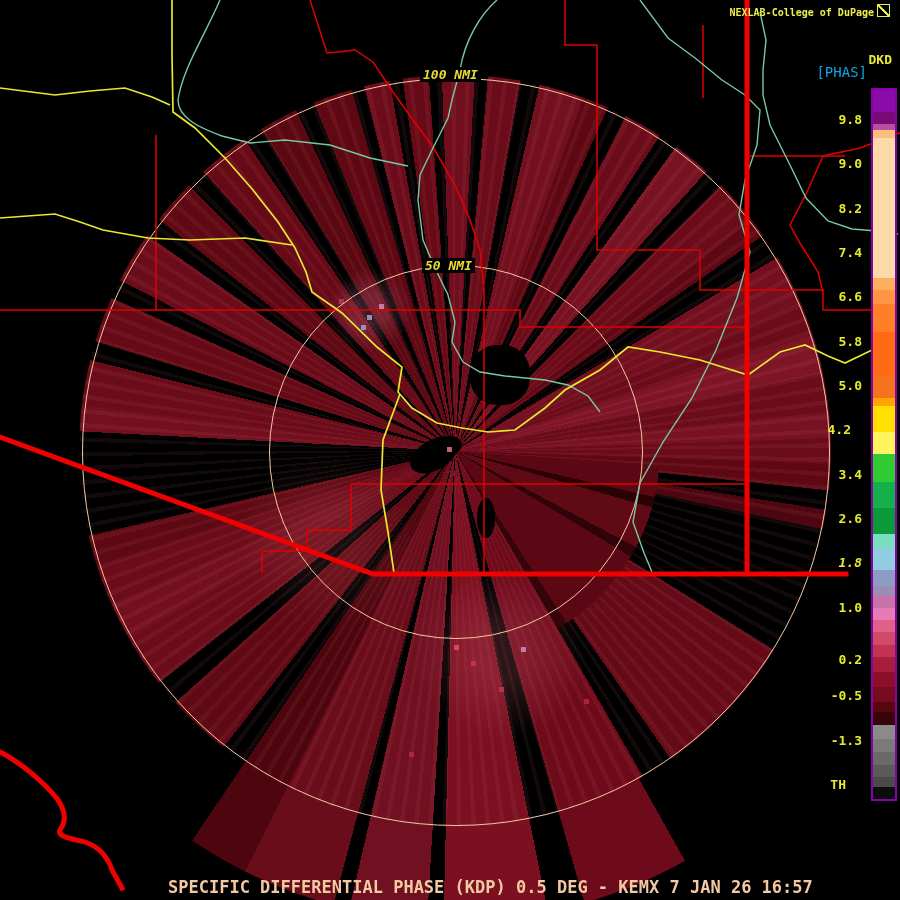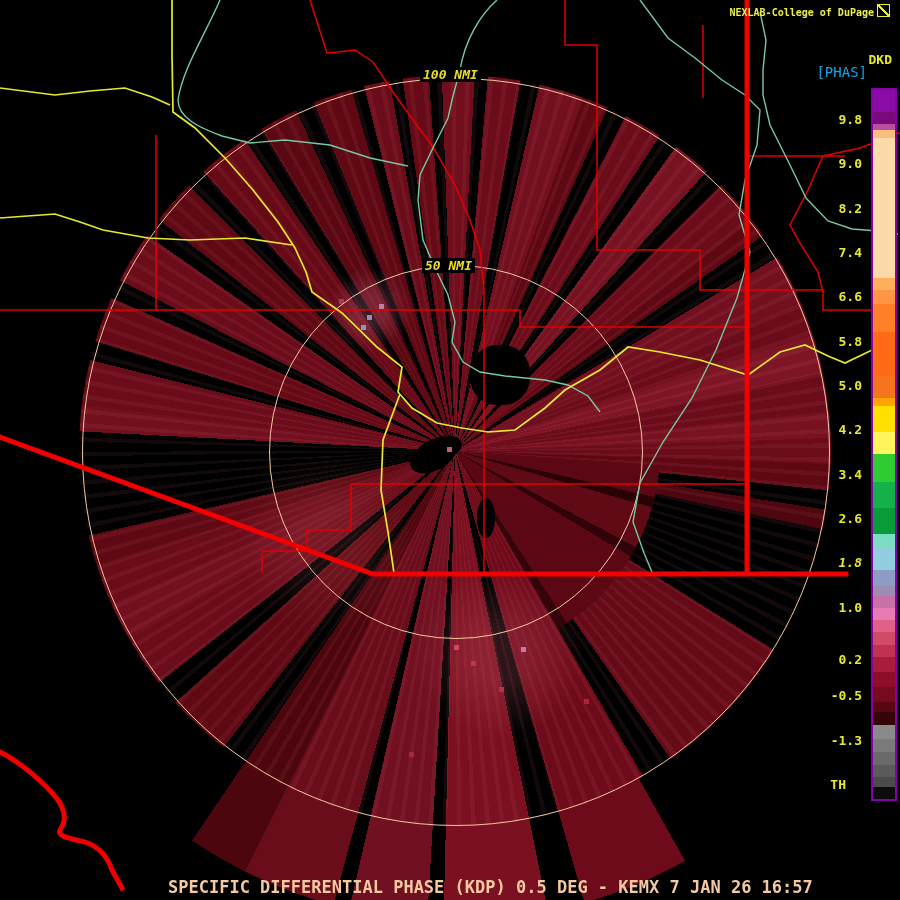--- a/index.html
+++ b/index.html
@@ -168,21 +168,21 @@
       <div class="cb-seg" style="height: 12px; background: rgb(12, 12, 12);"></div>
     </div>
   <div id="cb-ticks" class="abs" style="left:810px;top:0;width:52px;height:900px;">
       <div class="cb-tick" style="top: 105px; right: 0px;">9.8</div>
       <div class="cb-tick" style="top: 149.33px; right: 0px;">9.0</div>
       <div class="cb-tick" style="top: 193.66px; right: 0px;">8.2</div>
       <div class="cb-tick" style="top: 237.99px; right: 0px;">7.4</div>
       <div class="cb-tick" style="top: 282.32px; right: 0px;">6.6</div>
       <div class="cb-tick" style="top: 326.65px; right: 0px;">5.8</div>
       <div class="cb-tick" style="top: 370.98px; right: 0px;">5.0</div>
-      <div class="cb-tick" style="top: 415.31px; right: 0px;">4.2</div>
+      <div class="cb-tick" style="top: 415.31px; right: 11px;">4.2</div>
       <div class="cb-tick" style="top: 459.64px; right: 0px;">3.4</div>
       <div class="cb-tick" style="top: 503.97px; right: 0px;">2.6</div>
       <div class="cb-tick" style="top: 548.3px; right: 0px; font-style: italic;">1.8</div>
       <div class="cb-tick" style="top: 592.63px; right: 0px;">1.0</div>
       <div class="cb-tick" style="top: 645px; right: 0px;">0.2</div>
       <div class="cb-tick" style="top: 681.29px; right: 0px;">-0.5</div>
       <div class="cb-tick" style="top: 725.62px; right: 0px;">-1.3</div>
       <div class="cb-tick" style="top: 769.95px; right: 16px;">TH</div>
     </div>
 

